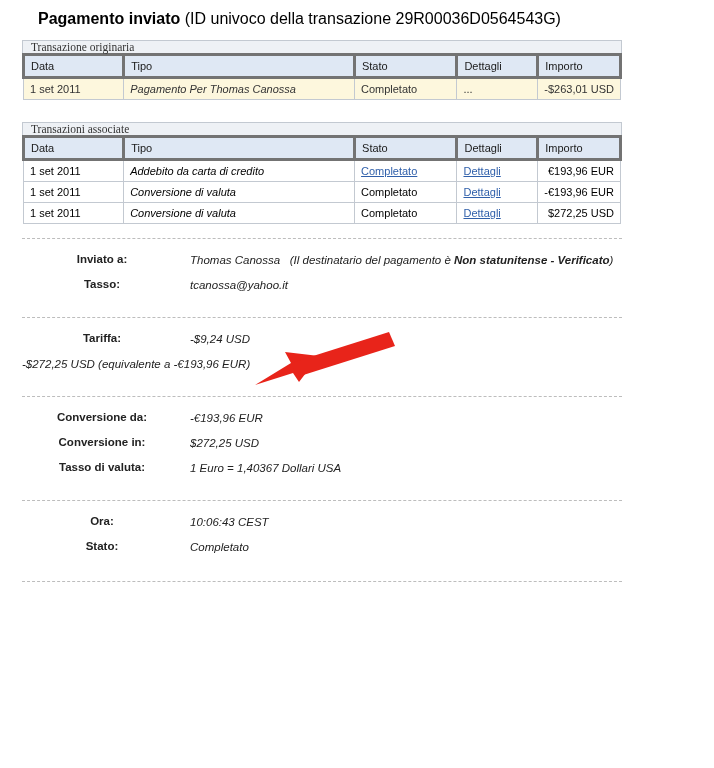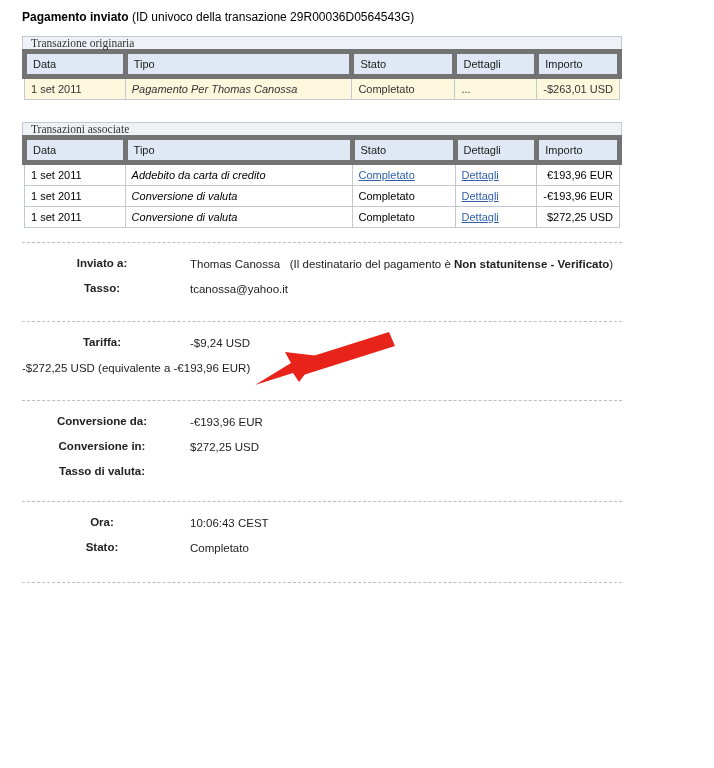--- a/index.html
+++ b/index.html
@@ -17,22 +17,22 @@
     overflow: hidden;
   }
   .page {
     position: relative;
     width: 714px;
     height: 768px;
     box-sizing: border-box;
     padding: 0;
   }
   .title-row {
-    padding: 10px 0 8px 22px;
-    font-size: 12px;
+    padding: 10px 0 8px 38px;
+    font-size: 16px;
   }
   .title-strong {
     font-weight: bold;
   }
   .title-rest {
     font-weight: normal;
   }
 
   table.tx {
     border-collapse: collapse;
@@ -49,21 +49,21 @@
     border-bottom: none;
     padding: 0 8px;
     font-size: 11.5px;
     color: #333333;
     box-sizing: border-box;
     width: 600px;
     font-family: Liberation Serif, serif;
   }
   table.tx th {
     background: #dfe8f4;
-    border: 5px solid #737373;
+    border: 3px solid #737373;
     text-align: left;
     font-weight: normal;
     padding: 4px 6px;
     font-size: 11px;
     color: #1a1a1a;
   }
   table.tx td {
     border: 1px solid #c3c9d1;
     padding: 4px 6px;
     font-size: 11px;
@@ -110,20 +110,21 @@
     padding-right: 8px;
     font-weight: bold;
     font-size: 11.5px;
     color: #222222;
     flex: 0 0 160px;
   }
   .kv .v {
     font-size: 11.5px;
     color: #222222;
     line-height: 15px;
+    font-style: italic;
   }
   .sect-pad {
     padding-top: 4px;
     padding-bottom: 10px;
   }
   .spacer-small { height: 6px; }
   b { font-weight: bold; }
 
   
   .arrow-wrap {
@@ -240,20 +241,21 @@
     <div class="kv">
       <div class="k">Conversione da:</div>
       <div class="v">-€193,96 EUR</div>
     </div>
     <div class="kv">
       <div class="k">Conversione in:</div>
       <div class="v">$272,25 USD</div>
     </div>
     <div class="kv">
       <div class="k">Tasso di valuta:</div>
+      <div class="v">1 Euro = 1,40367 Dollari USA</div>
     </div>
   </div>
 
   <div class="divider"></div>
 
   <div class="section-block sect-pad">
     <div class="kv">
       <div class="k">Ora:</div>
       <div class="v">10:06:43 CEST</div>
     </div>

